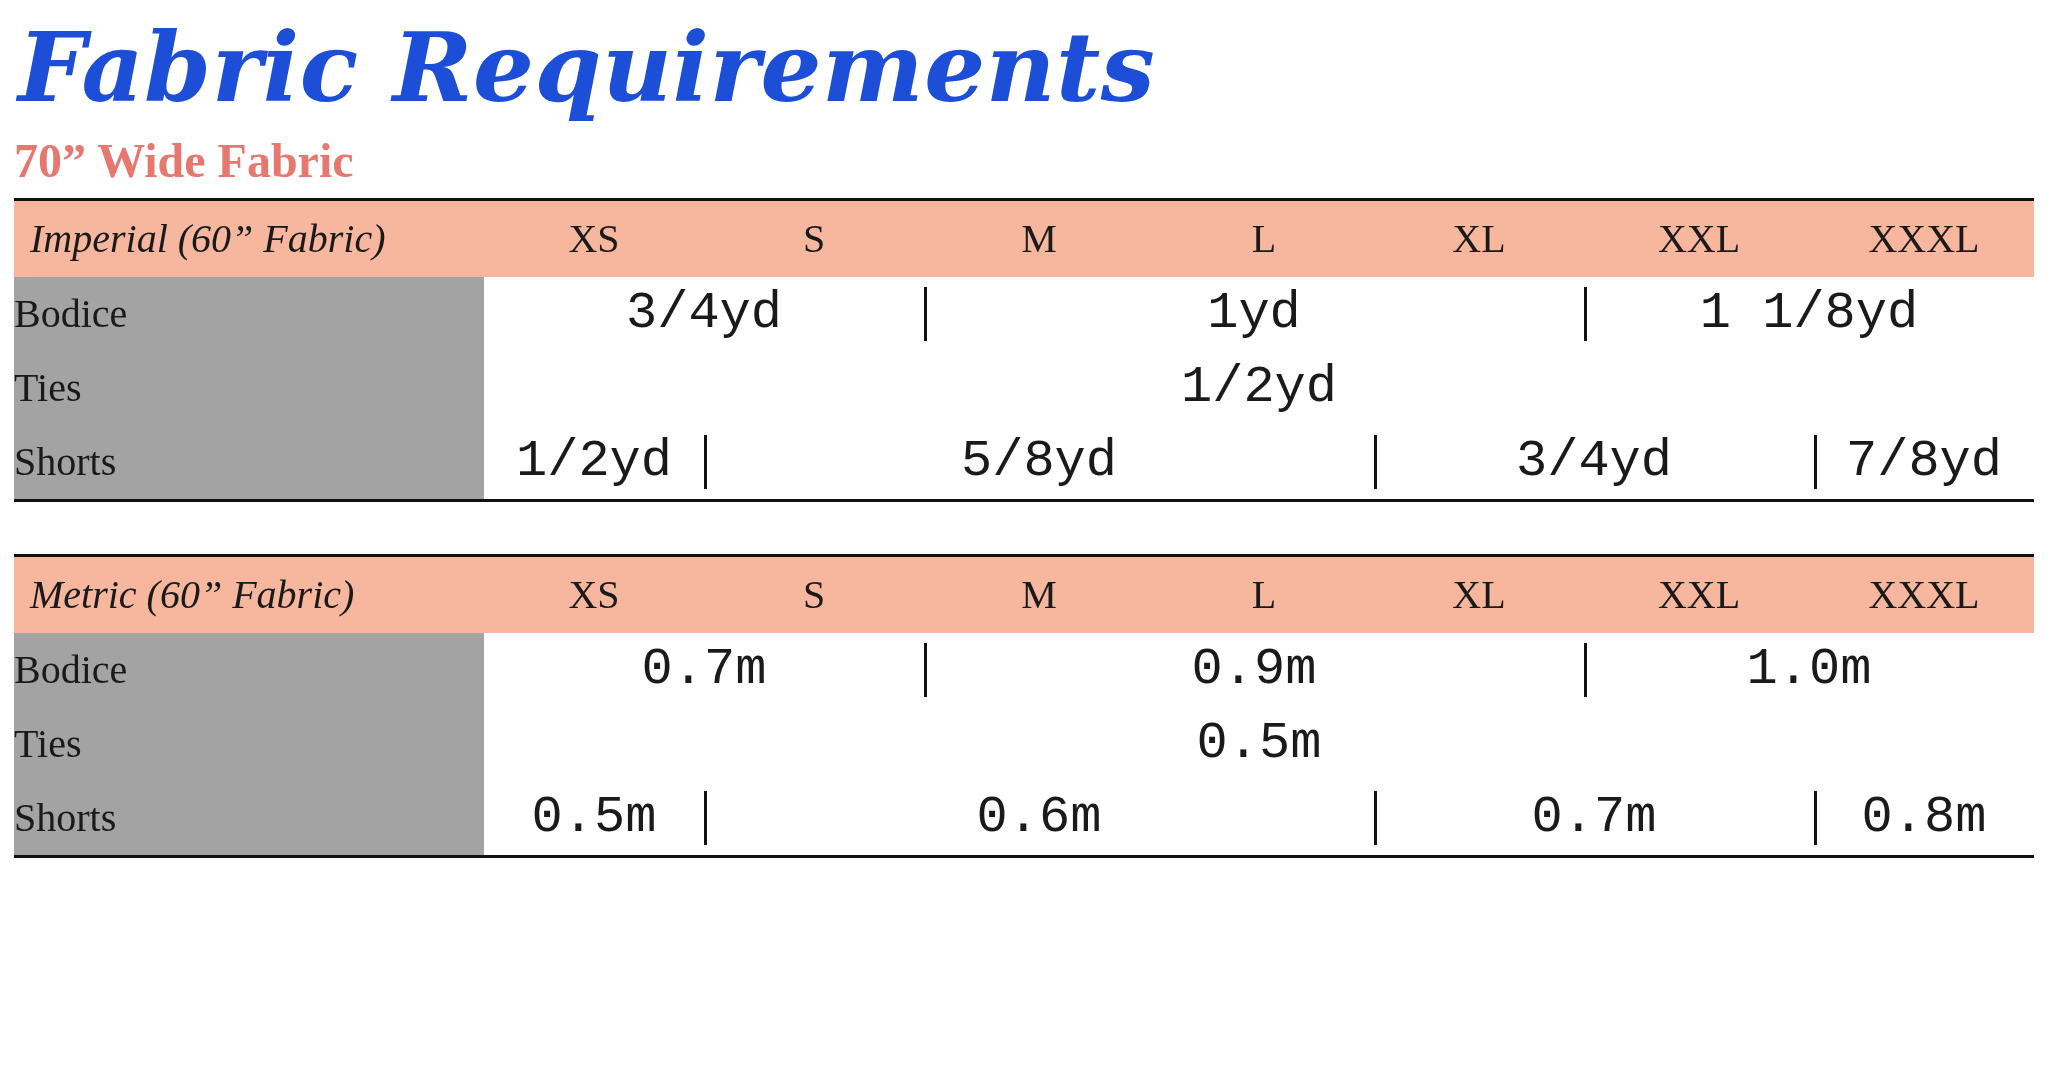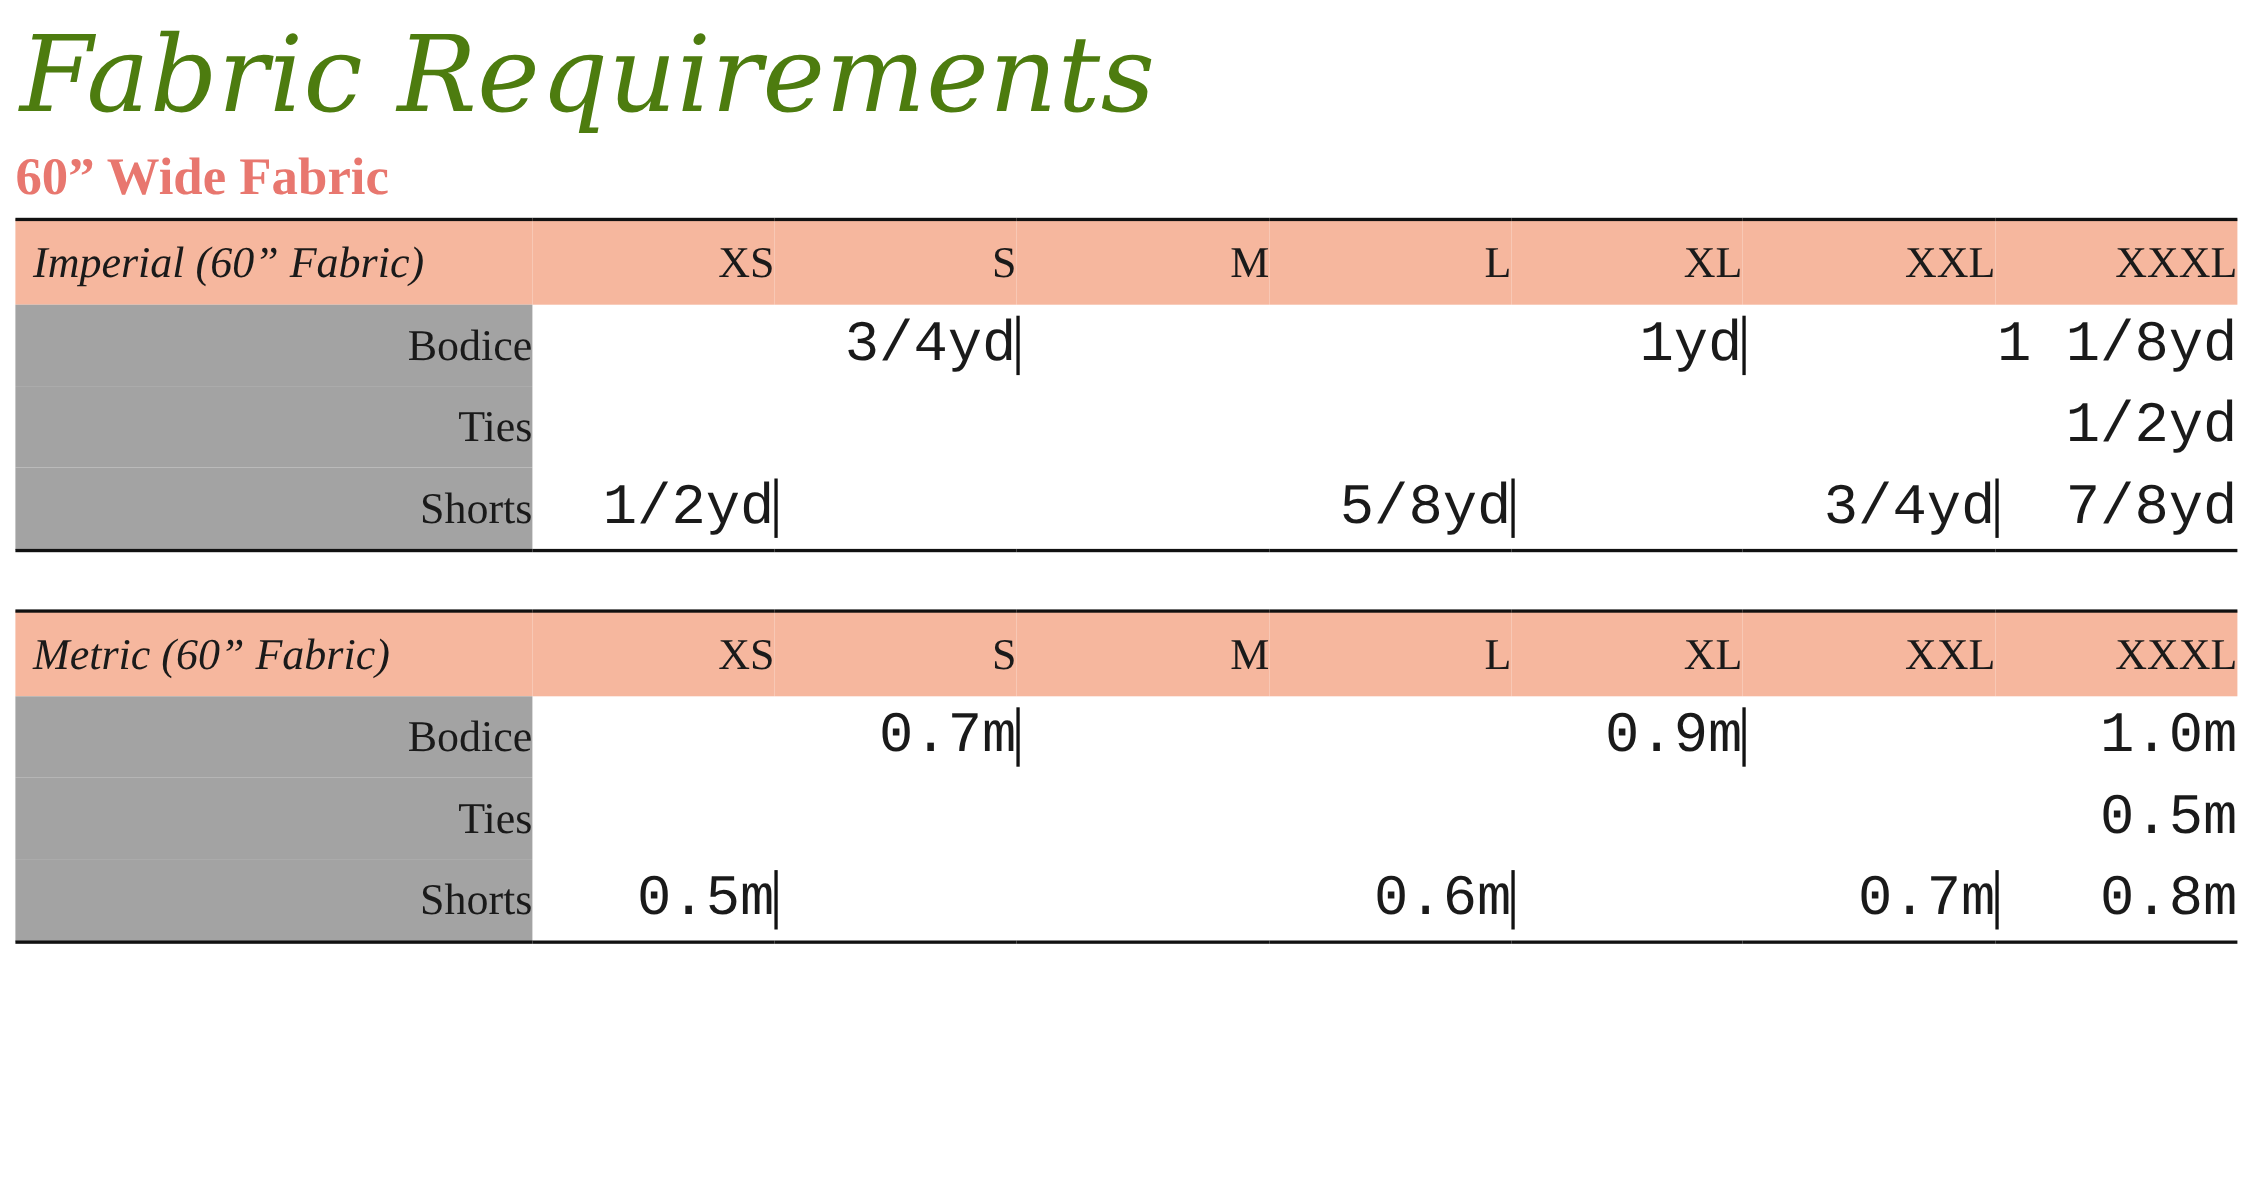--- a/index.html
+++ b/index.html
@@ -17,45 +17,44 @@
   .page {
     position: relative;
     width: 2048px;
     height: 1076px;
     padding: 0;
     box-sizing: border-box;
   }
   .title {
     font-family: "DejaVu Serif", serif;
     font-style: italic;
-    font-weight: 400;
+    font-weight: 700;
     font-size: 96px;
     line-height: 1.05;
-    color: #4d7c0f;
+    color: #1d4ed8;
     margin: 18px 0 0 18px;
     letter-spacing: 0.5px;
   }
   .subtitle {
     font-family: "Liberation Serif", serif;
     font-size: 48px;
     color: #e8776f;
     margin: 14px 0 10px 14px;
   }
   table.fabric {
     border-collapse: collapse;
     table-layout: fixed;
     width: 2020px;
     margin-left: 14px;
     border-top: 3px solid #111;
     border-bottom: 3px solid #111;
   }
   table.fabric td, table.fabric th {
     border: none;
     padding: 0;
-    text-align: right;
   }
   .hdr-row th {
     background: #f6b79e;
     height: 76px;
     font-weight: 400;
     font-size: 40px;
     text-align: center;
     border-right: 3px solid #111;
     border-bottom: 3px solid #111;
     vertical-align: middle;
@@ -106,21 +105,21 @@
     font-family: "Liberation Serif", serif;
     color: #111;
   }
 </style>
 </head>
 <body>
 
 <div class="page">
 
   <h1 class="title">Fabric Requirements</h1>
-  <h2 class="subtitle">60” Wide Fabric</h2>
+  <h2 class="subtitle">70” Wide Fabric</h2>
 
   <div id="tables-container">
       <table class="fabric">
         <colgroup>
           <col style="width: 470px;">
           <col style="width: 220px;">
           <col style="width: 220px;">
           <col style="width: 230px;">
           <col style="width: 220px;">
           <col style="width: 210px;">

